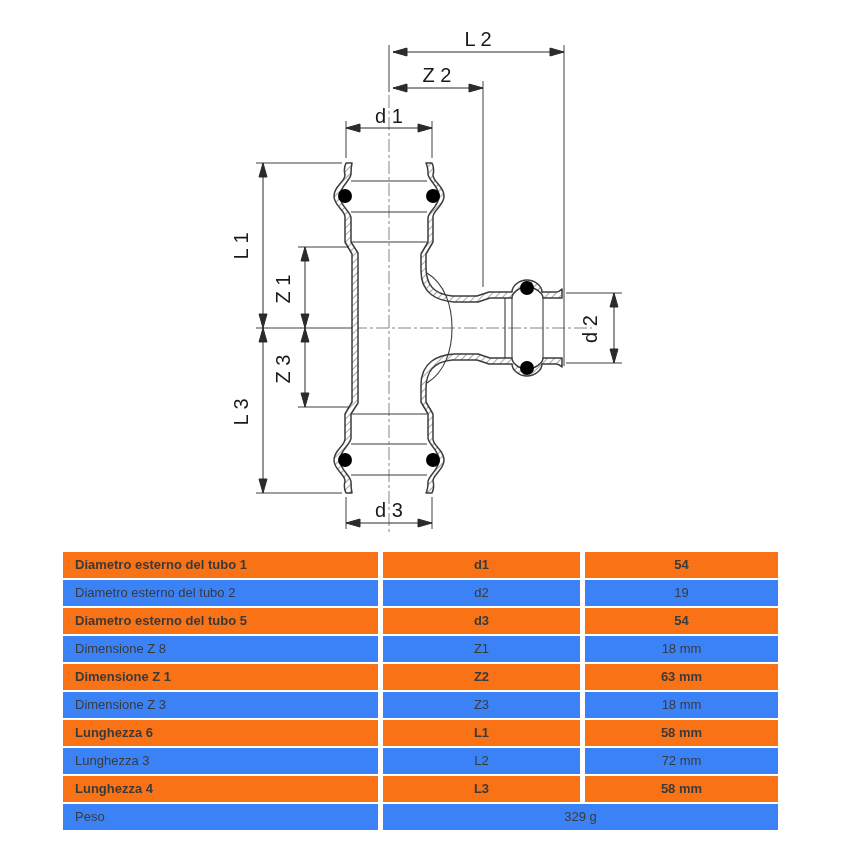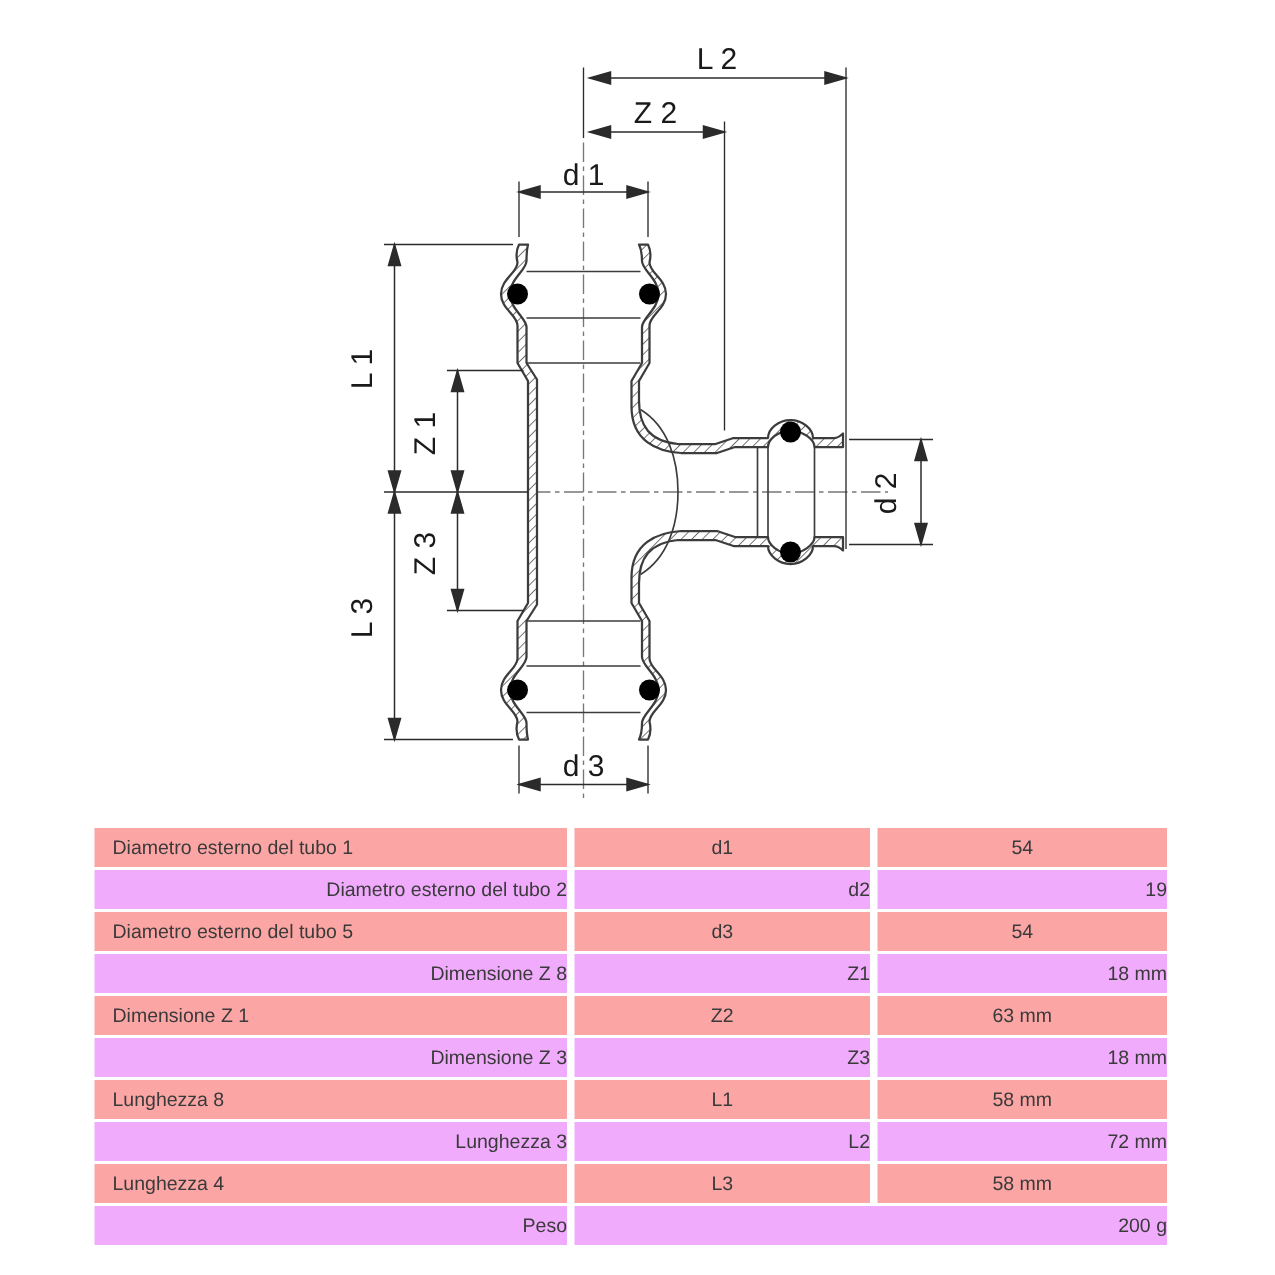--- a/index.html
+++ b/index.html
@@ -9,22 +9,22 @@
   #spec-table{
     position:absolute;left:63px;top:552px;width:715px;
     display:grid;grid-template-columns:315px 197px 193px;
     column-gap:5px;row-gap:2px;
     font-size:13px;color:#3a3a3a;background:#ffffff;
   }
   .cell{height:26px;line-height:26px;overflow:hidden;white-space:nowrap;}
   .cell.label{padding-left:12px;text-align:left;}
   .cell.center{text-align:center;}
   .cell.merged{grid-column:2 / 4;text-align:center;}
-  .row-dark  > .cell{background:#fca5a5;}
-  .row-light > .cell{background:#f0abfc;text-align:right;}
+  .row-dark  > .cell{background:#f97316;font-weight:bold;}
+  .row-light > .cell{background:#3b82f6;}
   .trow{display:contents;}
 </style>
 </head>
 <body>
 
 <svg id="drawing" width="850" height="552" viewBox="0 0 850 552" xmlns="http://www.w3.org/2000/svg">
   <defs>
     <pattern id="hatch" width="5" height="5" patternUnits="userSpaceOnUse" patternTransform="rotate(45 0 0)">
       <rect width="5" height="5" fill="#ffffff"></rect>
       <line x1="0" y1="0" x2="0" y2="5" stroke="#5a5a5a" stroke-width="1.1"></line>
@@ -180,31 +180,31 @@
     <div class="cell label">Dimensione Z 1</div>
     <div class="cell center">Z2</div>
     <div class="cell center">63 mm</div>
   </div>
   <div class="trow row-light">
     <div class="cell label">Dimensione Z 3</div>
     <div class="cell center">Z3</div>
     <div class="cell center">18 mm</div>
   </div>
   <div class="trow row-dark">
-    <div class="cell label">Lunghezza 8</div>
+    <div class="cell label">Lunghezza 6</div>
     <div class="cell center">L1</div>
     <div class="cell center">58 mm</div>
   </div>
   <div class="trow row-light">
     <div class="cell label">Lunghezza 3</div>
     <div class="cell center">L2</div>
     <div class="cell center">72 mm</div>
   </div>
   <div class="trow row-dark">
     <div class="cell label">Lunghezza 4</div>
     <div class="cell center">L3</div>
     <div class="cell center">58 mm</div>
   </div>
   <div class="trow row-light">
     <div class="cell label">Peso</div>
-    <div class="cell merged">200 g</div>
+    <div class="cell merged">329 g</div>
   </div>
 </div>
 
 </body></html>

